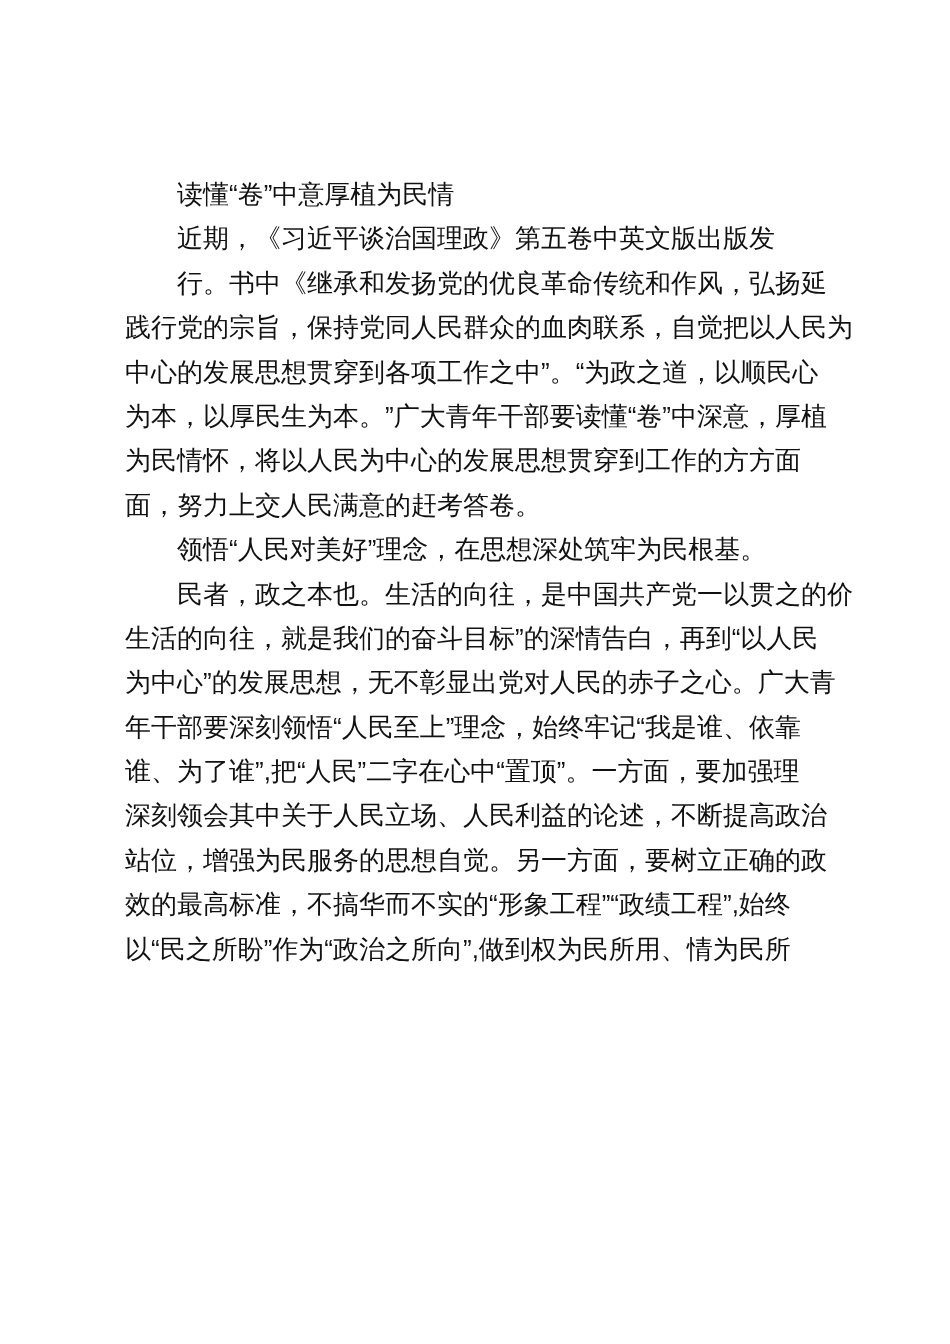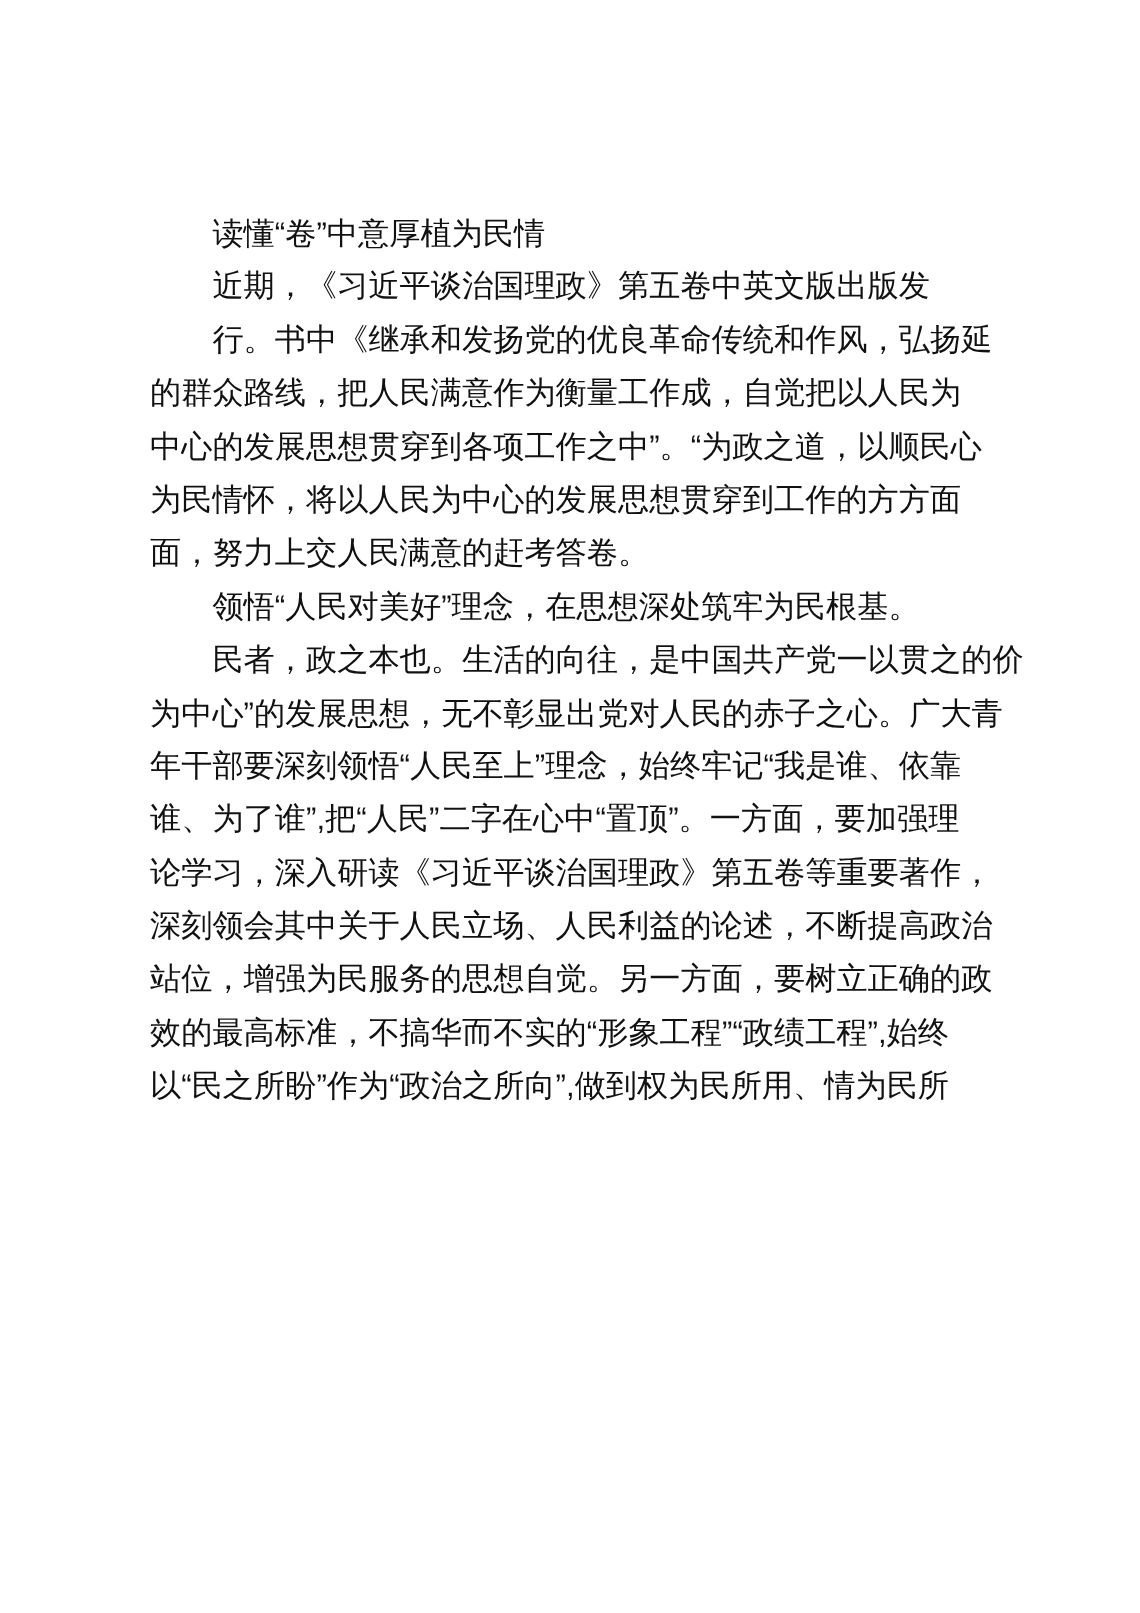--- a/index.html
+++ b/index.html
@@ -38,28 +38,29 @@
   }
 </style>
 </head>
 <body>
 
 <div class="page" style="background: rgb(255, 255, 255);">
   <div class="doc-body" style="color: rgb(17, 17, 17);">
       <div class="line indent">读懂“卷”中意厚植为民情</div>
       <div class="line indent">近期，《习近平谈治国理政》第五卷中英文版出版发</div>
       <div class="line indent">行。书中《继承和发扬党的优良革命传统和作风，弘扬延</div>
-      <div class="line">的群众路线，把人民满意作为衡量工作成，自觉把以人民为</div>
+      <div class="line">践行党的宗旨，保持党同人民群众的血肉联系，自觉把以人民为</div>
       <div class="line">中心的发展思想贯穿到各项工作之中”。“为政之道，以顺民心</div>
+      <div class="line">为本，以厚民生为本。”广大青年干部要读懂“卷”中深意，厚植</div>
       <div class="line">为民情怀，将以人民为中心的发展思想贯穿到工作的方方面</div>
       <div class="line">面，努力上交人民满意的赶考答卷。</div>
       <div class="line indent">领悟“人民对美好”理念，在思想深处筑牢为民根基。</div>
       <div class="line indent">民者，政之本也。生活的向往，是中国共产党一以贯之的价</div>
+      <div class="line">生活的向往，就是我们的奋斗目标”的深情告白，再到“以人民</div>
       <div class="line">为中心”的发展思想，无不彰显出党对人民的赤子之心。广大青</div>
       <div class="line">年干部要深刻领悟“人民至上”理念，始终牢记“我是谁、依靠</div>
       <div class="line">谁、为了谁”,把“人民”二字在心中“置顶”。一方面，要加强理</div>
-      <div class="line">论学习，深入研读《习近平谈治国理政》第五卷等重要著作，</div>
       <div class="line">深刻领会其中关于人民立场、人民利益的论述，不断提高政治</div>
       <div class="line">站位，增强为民服务的思想自觉。另一方面，要树立正确的政</div>
       <div class="line">效的最高标准，不搞华而不实的“形象工程”“政绩工程”,始终</div>
       <div class="line">以“民之所盼”作为“政治之所向”,做到权为民所用、情为民所</div>
     </div>
 </div>
 
 </body></html>

